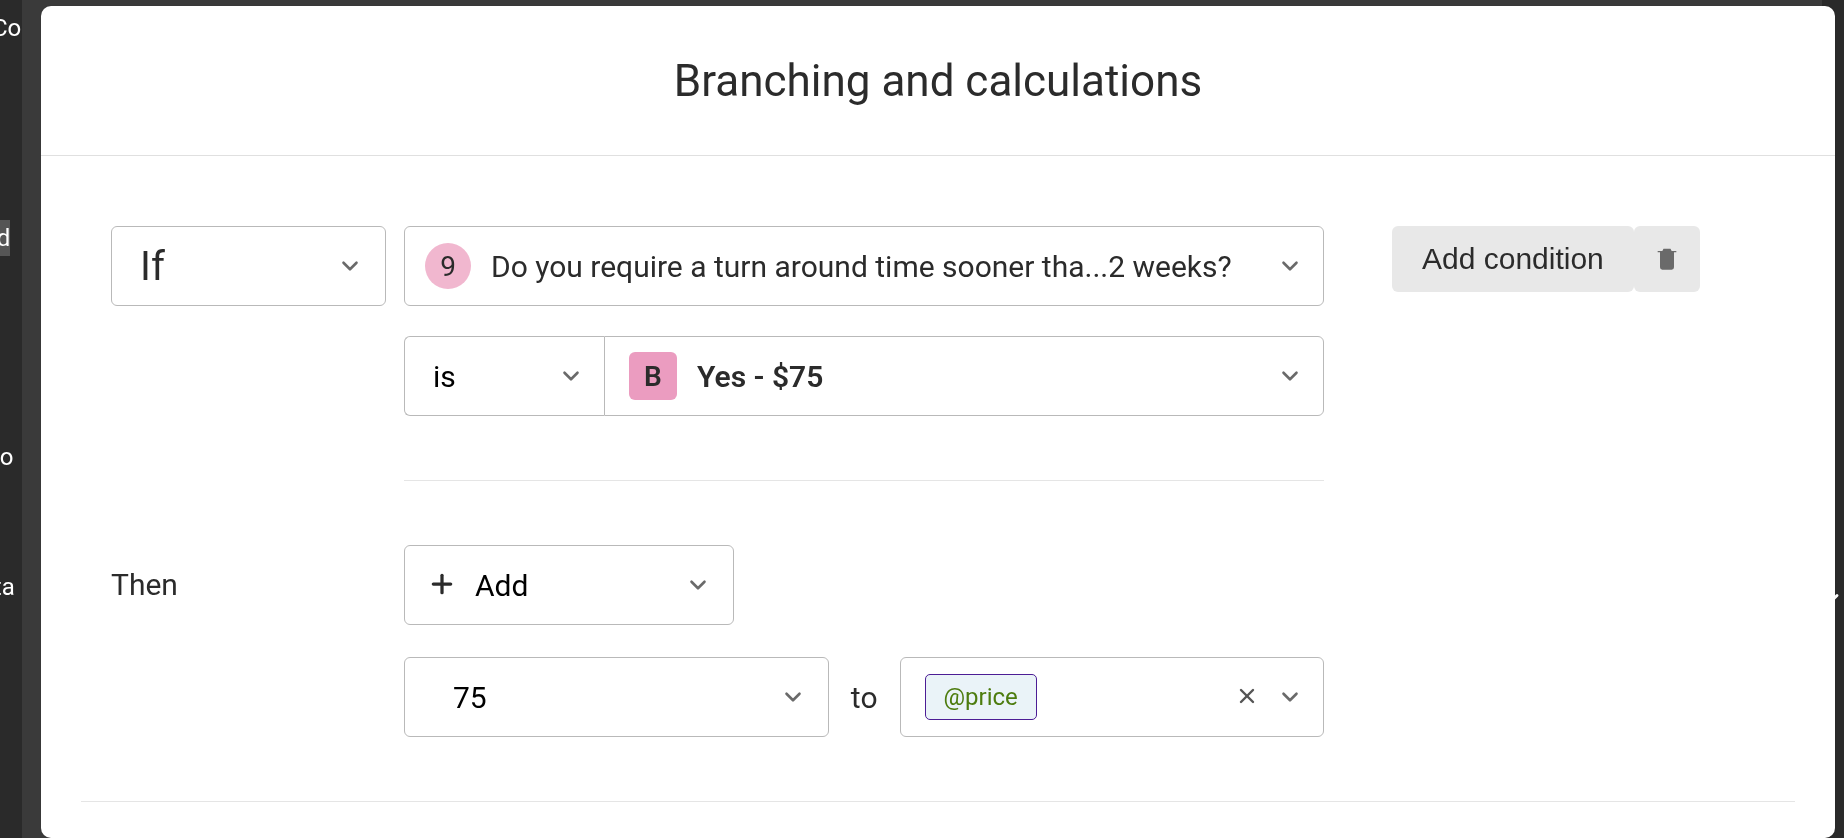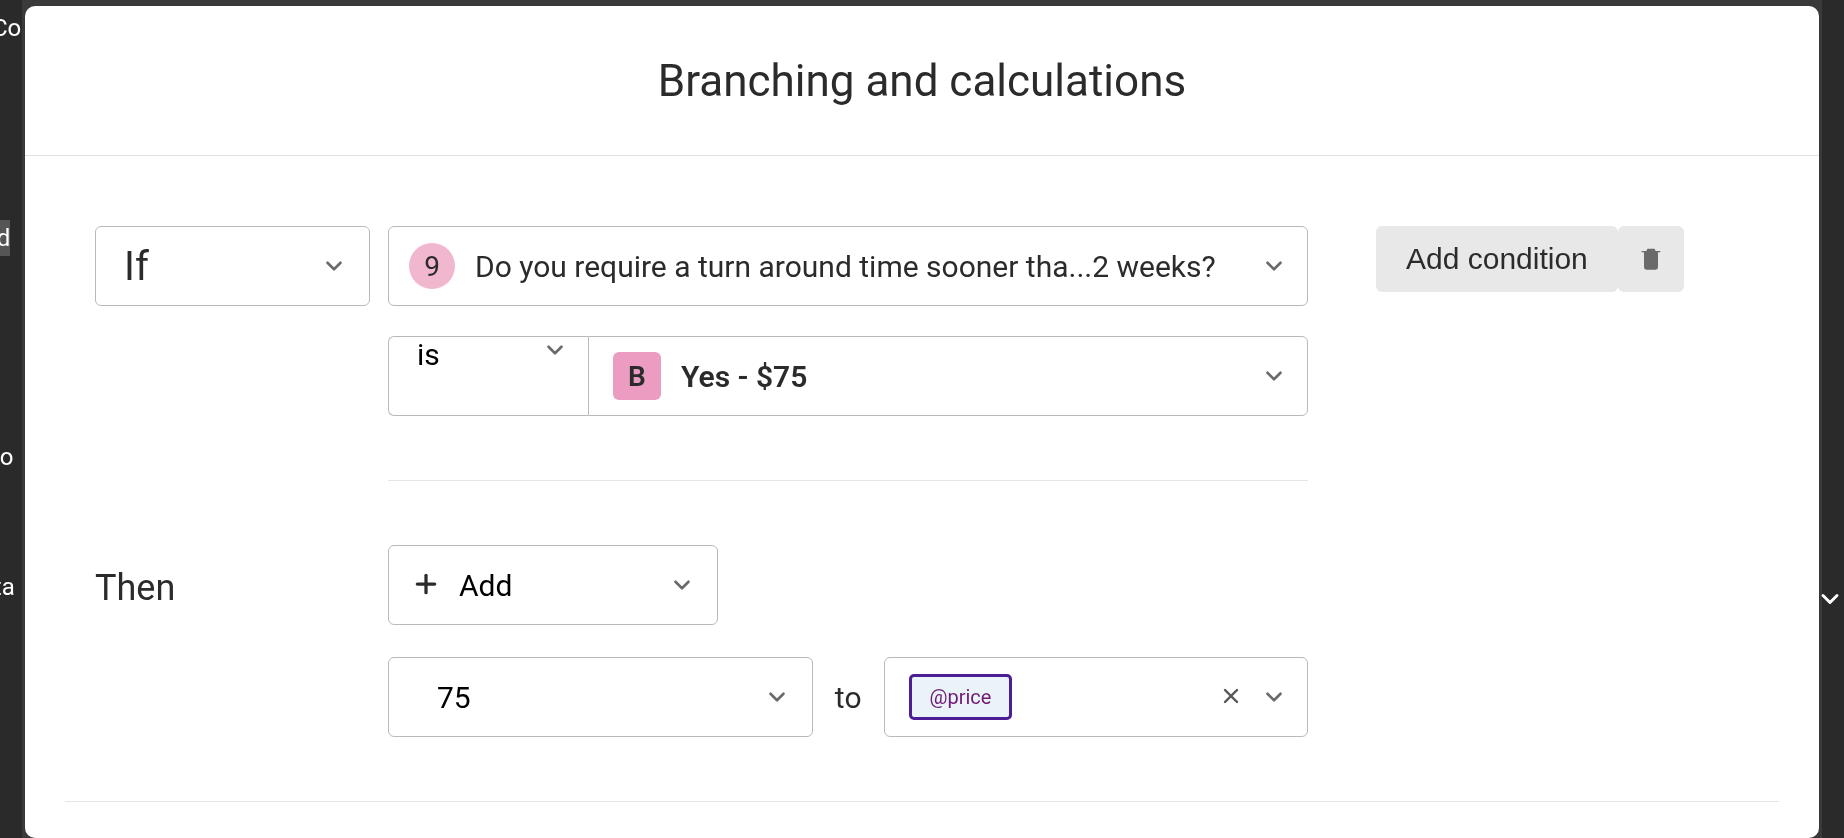--- a/index.html
+++ b/index.html
@@ -40,21 +40,21 @@
   }
   .bg-right .chev {
     position: absolute;
     top: 585px;
     left: -6px;
     color: #fff;
     font-size: 30px;
   }
   .modal {
     position: absolute;
-    left: 25px;
+    left: 41px;
     top: 6px;
     width: 1794px;
     height: 832px;
     background: #fff;
     border-radius: 10px;
     box-shadow: 0 0 0 1px rgba(0,0,0,0.03);
     overflow: hidden;
   }
   .modal-header {
     height: 150px;
@@ -172,20 +172,21 @@
     display: flex;
     gap: 0;
   }
   .is-select {
     width: 200px;
     border: 1px solid #b9b9b9;
     border-right: none;
     border-radius: 6px 0 0 6px;
     height: 80px;
     display: flex;
+    align-items: center;
     justify-content: space-between;
     padding: 0 20px 0 28px;
     font-size: 30px;
     cursor: pointer;
   }
   .answer-select {
     flex: 1;
     border: 1px solid #b9b9b9;
     border-radius: 0 6px 6px 0;
     height: 80px;
@@ -212,21 +213,21 @@
     flex: 1;
     font-size: 30px;
     font-weight: 600;
     color: #2b2b2b;
   }
   .divider {
     border-top: 1px solid #e5e5e5;
     margin: 64px 0 64px 0;
   }
   .then-label {
-    font-size: 36px;
+    font-size: 30px;
     color: #2b2b2b;
     padding-top: 22px;
   }
   .action-select {
     display: inline-flex;
     align-items: center;
     border: 1px solid #b9b9b9;
     border-radius: 6px;
     height: 80px;
     padding: 0 22px 0 24px;
@@ -264,26 +265,26 @@
     border-radius: 6px;
     height: 80px;
     padding: 0 20px 0 24px;
     cursor: pointer;
     width: 430px;
     gap: 14px;
   }
   .var-chip {
     display: inline-flex;
     align-items: center;
-    border: 3px solid #4c1d95;
+    border: 1px solid #4c1d95;
     background: #eaf3f8;
     border-radius: 5px;
     padding: 8px 18px;
-    font-size: 20px;
-    color: #701a75;
+    font-size: 24px;
+    color: #4d7c0f;
   }
   .spacer { flex: 1; }
   .clear-x {
     font-size: 30px;
     color: #555;
     cursor: pointer;
     padding: 0 4px;
   }
   .final-divider {
     margin-top: 64px;

